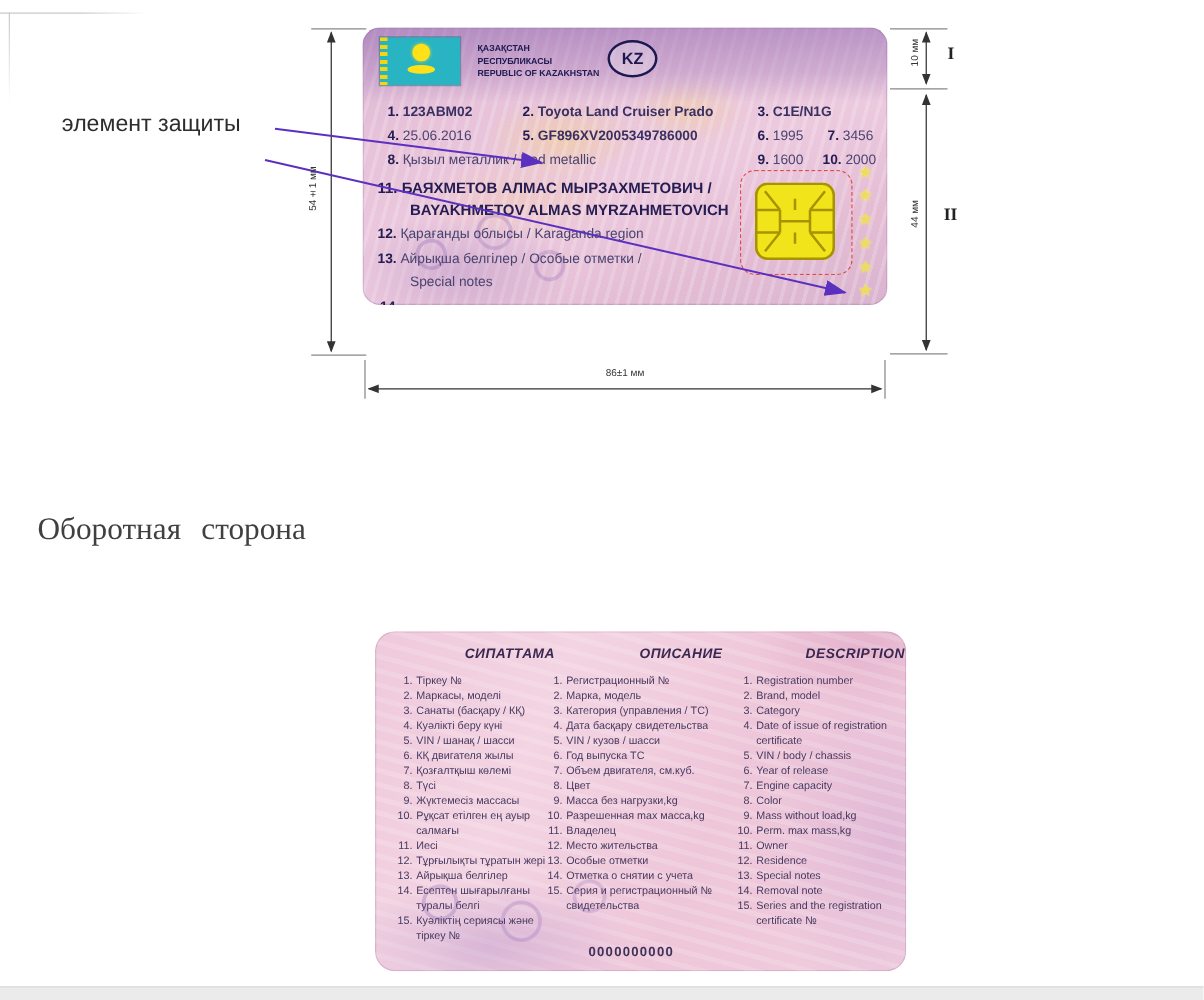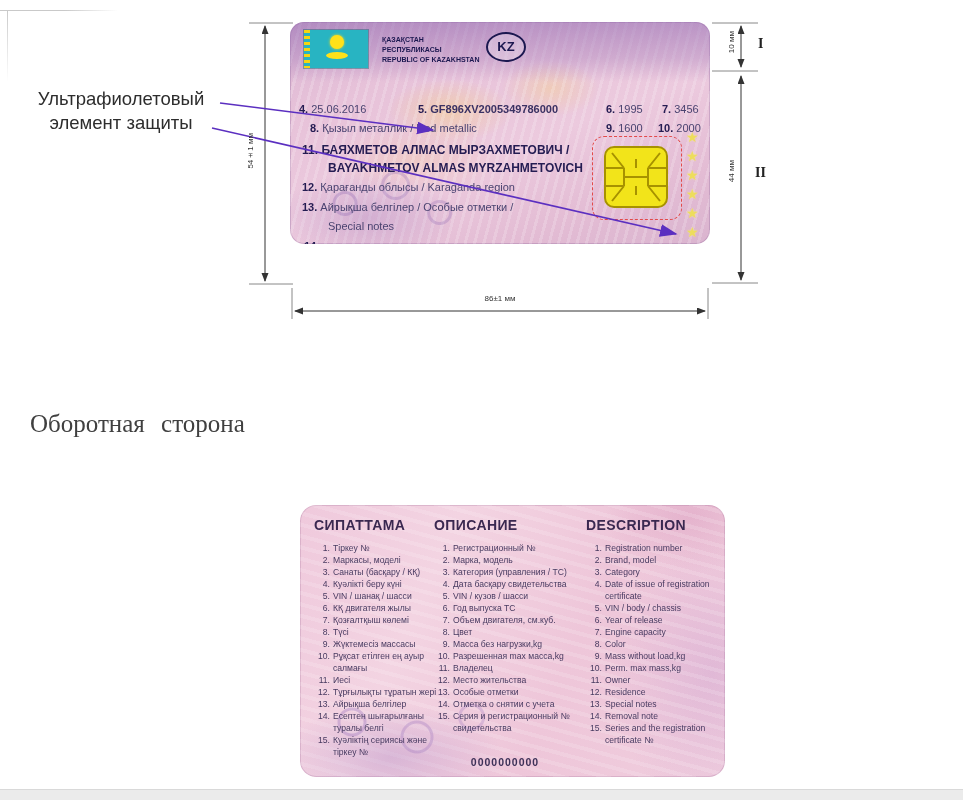--- a/index.html
+++ b/index.html
@@ -80,21 +80,21 @@
       box-shadow:0 0 0 1px rgba(170,120,160,0.3) inset;}
   .back-card::before{content:"";position:absolute;inset:0;
       background:repeating-linear-gradient(15deg,rgba(255,255,255,0.14) 0 4px,rgba(255,255,255,0) 4px 11px);}
   .back-card .ornament-bl{position:absolute;left:0;bottom:0;width:260px;height:100px;
       background:
         radial-gradient(30px 30px at 20% 45%, rgba(158,118,190,0) 11px, rgba(158,118,190,0.38) 12px 14px, rgba(158,118,190,0) 15px),
         radial-gradient(36px 36px at 45% 60%, rgba(158,118,190,0) 13px, rgba(158,118,190,0.33) 14px 16px, rgba(158,118,190,0) 17px),
         radial-gradient(28px 28px at 66% 40%, rgba(158,118,190,0) 10px, rgba(158,118,190,0.3) 11px 13px, rgba(158,118,190,0) 14px),
         radial-gradient(150px 70px at 35% 80%, rgba(158,118,190,0.3), transparent 75%);}
   .bcol{position:absolute;top:12px;}
-  .bcol .bhdr{font-size:14px;font-weight:bold;color:#3a2850;text-align:left;letter-spacing:0.4px;margin-bottom:9px;}
+  .bcol .bhdr{font-size:11px;font-weight:bold;color:#3a2850;text-align:right;letter-spacing:0.4px;margin-bottom:9px;font-style:italic;}
   .bcol ul{list-style:none;margin:0;padding:0;font-size:8.6px;line-height:12px;color:#473a60;}
   .bcol li{display:flex;}
   .bcol .num{flex:0 0 16px;text-align:right;margin-right:3px;}
   .bcol .txt{flex:1;}
   .col1{left:14px;width:130px;}
   .col2{left:134px;width:144px;}
   .col3{left:286px;width:138px;}
   .back-serial{position:absolute;left:140px;top:251px;width:130px;text-align:center;
         font-size:10.5px;font-weight:bold;color:#3d3158;letter-spacing:1px;}
 
@@ -119,22 +119,27 @@
     </div>
 
     <div class="hdr-country">
       <div>ҚАЗАҚСТАН РЕСПУБЛИКАСЫ</div>
       <div>REPUBLIC OF KAZAKHSTAN</div>
     </div>
 
     <div class="kz-oval">KZ</div>
 
 
+    <div class="frow" style="top:62px">
+      <span class="fseg" style="left:20px"><span class="fn">1.</span> <span class="fv">123ABM02</span></span>
+      <span class="fseg" style="left:128px"><span class="fn">2.</span> <span class="fv">Toyota Land Cruiser Prado</span></span>
+      <span class="fseg" style="left:316px"><span class="fn">3.</span> <span class="fv">C1E/N1G</span></span>
+    </div>
     <div class="frow" style="top:81px">
-      <span class="fseg" style="left:9px"><span class="fn">4.</span> <span class="fv light">25.06.2016</span></span>
+      <span class="fseg" style="left:20px"><span class="fn">4.</span> <span class="fv light">25.06.2016</span></span>
       <span class="fseg" style="left:128px"><span class="fn">5.</span> <span class="fv">GF896XV2005349786000</span></span>
       <span class="fseg" style="left:316px"><span class="fn">6.</span> <span class="fv light">1995</span></span>
       <span class="fseg" style="left:372px"><span class="fn">7.</span> <span class="fv light">3456</span></span>
     </div>
     <div class="frow" style="top:100px">
       <span class="fseg" style="left:20px"><span class="fn">8.</span> <span class="fv light">Қызыл металлик / Red metallic</span></span>
       <span class="fseg" style="left:316px"><span class="fn">9.</span> <span class="fv light">1600</span></span>
       <span class="fseg" style="left:368px"><span class="fn">10.</span> <span class="fv light">2000</span></span>
     </div>
     <div class="frow name-row" style="top:121px">
@@ -205,21 +210,20 @@
   </svg>
 
   <span class="dim-label dim-vert" style="left:246px;top:133px;">54±1 мм</span>
   <span class="dim-label dim-vert" style="left:727px;top:31px;">10 мм</span>
   <span class="dim-label dim-vert" style="left:727px;top:160px;">44 мм</span>
   <span class="zone-mark" style="left:758px;top:36px;">I</span>
   <span class="zone-mark" style="left:755px;top:165px;">II</span>
   <span class="dim-label" style="left:468px;top:294px;width:64px;text-align:center;">86±1 мм</span>
 
   <div class="uv-label">
-    <div>Ультрафиолетовый</div>
     <div>элемент защиты</div>
   </div>
 
   <div class="section-title">Оборотная сторона</div>
 
   <div class="back-card">
     <div class="ornament-bl"></div>
 
     <div class="bcol col1">
       <div class="bhdr">СИПАТТАМА</div>

